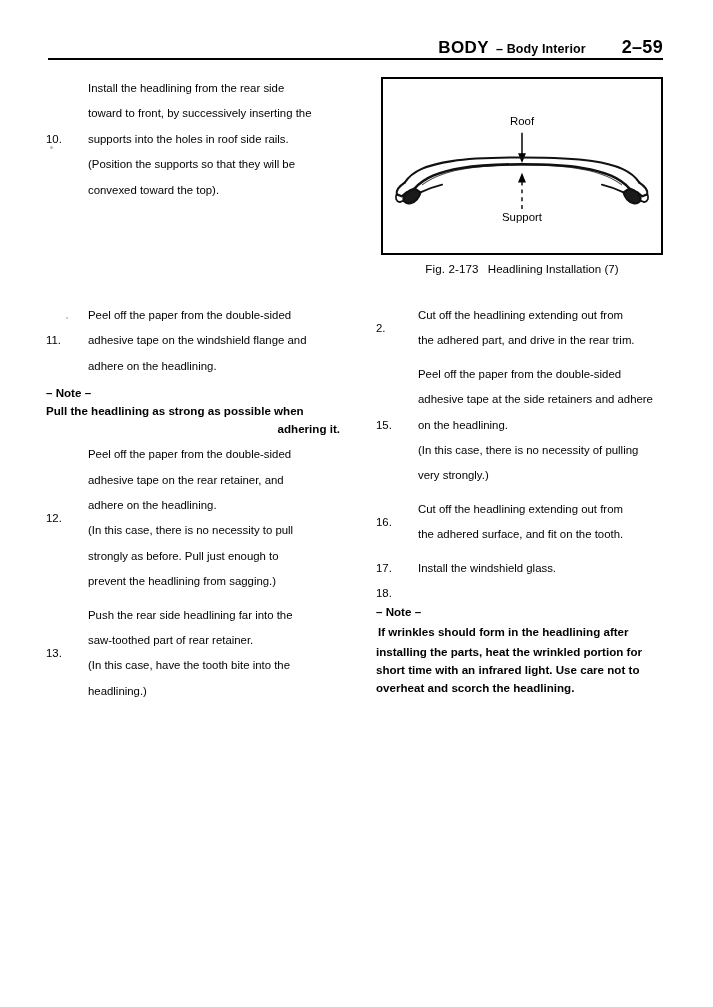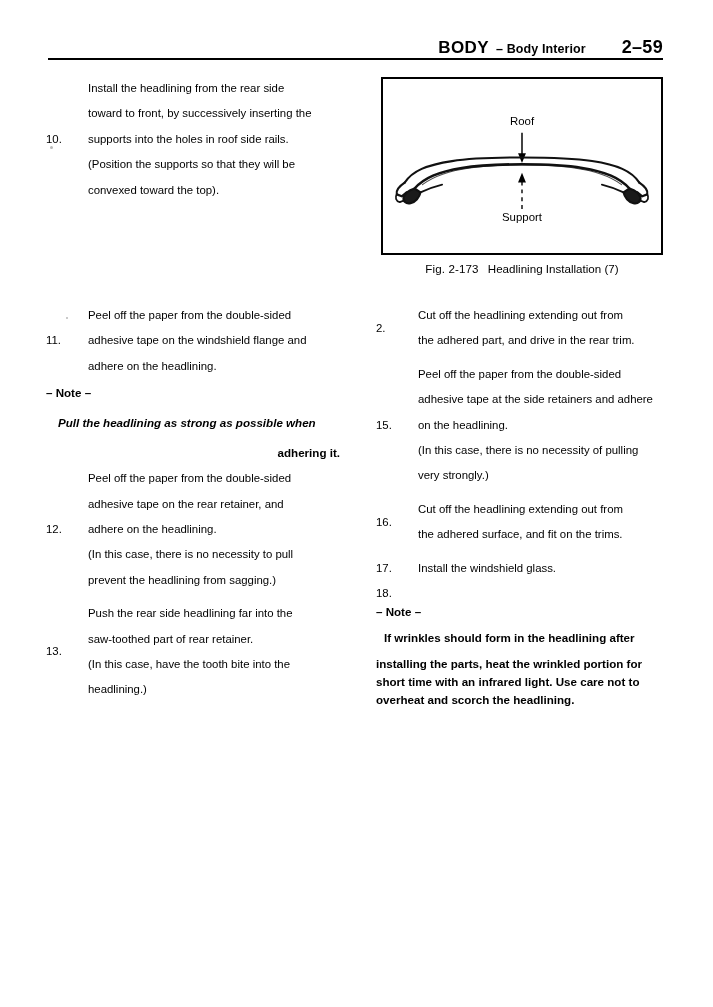--- a/index.html
+++ b/index.html
@@ -259,31 +259,32 @@
     <div class="item-num">11.</div>
     <div class="item-body">
       <p class="justify">Peel off the paper from the double-sided</p>
       <p class="justify">adhesive tape on the windshield flange and</p>
       <p class="nojustify">adhere on the headlining.</p>
     </div>
   </div>
 
   <div class="note-label">– Note –</div>
   <div class="note-text">
-    <p style="margin:12px;font-style:italic;">Pull the headlining as strong as possible when</p>
+    <p style="margin:0;">Pull the headlining as strong as possible when</p>
     <p class="last" style="margin:0;text-align:right;">adhering it.</p>
   </div>
 
   <div class="item">
     <div class="item-num">12.</div>
     <div class="item-body">
       <p class="justify">Peel off the paper from the double-sided</p>
       <p class="justify">adhesive tape on the rear retainer, and</p>
       <p class="nojustify">adhere on the headlining.</p>
       <p class="justify">(In this case, there is no necessity to pull</p>
+      <p class="justify">strongly as before. Pull just enough to</p>
       <p class="nojustify">prevent the headlining from sagging.)</p>
     </div>
   </div>
 
   <div class="item">
     <div class="item-num">13.</div>
     <div class="item-body">
       <p class="justify">Push the rear side headlining far into the</p>
       <p class="nojustify">saw-toothed part of rear retainer.</p>
       <p class="justify">(In this case, have the tooth bite into the</p>
@@ -311,38 +312,38 @@
       <p class="nojustify">on the headlining.</p>
       <p class="nojustify">(In this case, there is no necessity of pulling</p>
       <p class="nojustify">very strongly.)</p>
     </div>
   </div>
 
   <div class="item">
     <div class="item-num">16.</div>
     <div class="item-body">
       <p class="justify">Cut off the headlining extending out from</p>
-      <p class="nojustify">the adhered surface, and fit on the trims.</p>
+      <p class="nojustify">the adhered surface, and fit on the tooth.</p>
     </div>
   </div>
 
   <div class="item">
     <div class="item-num">17.</div>
     <div class="item-body">
       <p class="nojustify">Install the windshield glass.</p>
     </div>
   </div>
 
   <div class="item">
     <div class="item-num">18.</div>
   </div>
 
   <div class="note-label">– Note –</div>
   <div class="note-text">
-    <p style="margin:8px;">If wrinkles should form in the headlining after</p>
+    <p style="margin:2px;">If wrinkles should form in the headlining after</p>
     <p style="margin:0;">installing the parts, heat the wrinkled portion for</p>
     <p style="margin:0;">short time with an infrared light. Use care not to</p>
     <p class="last" style="margin:0;">overheat and scorch the headlining.</p>
   </div>
 
 </div>
 
 <div class="speck" style="left:50px; top:146px; width:3px; height:3px;"></div>
 <div class="speck" style="left:66px; top:317px; width:2px; height:2px;"></div>
 

